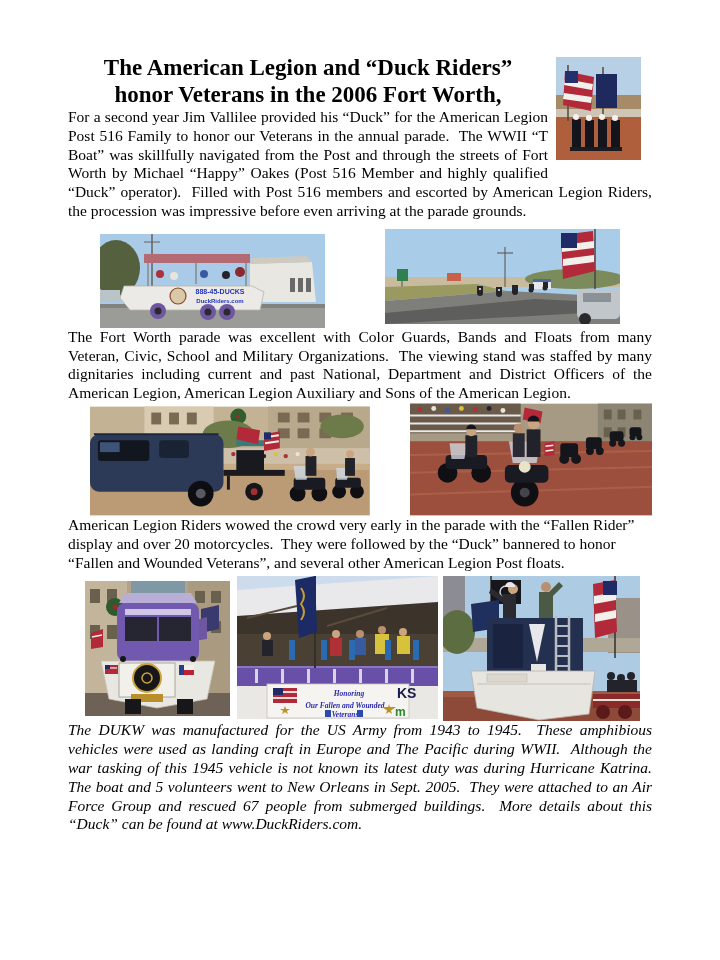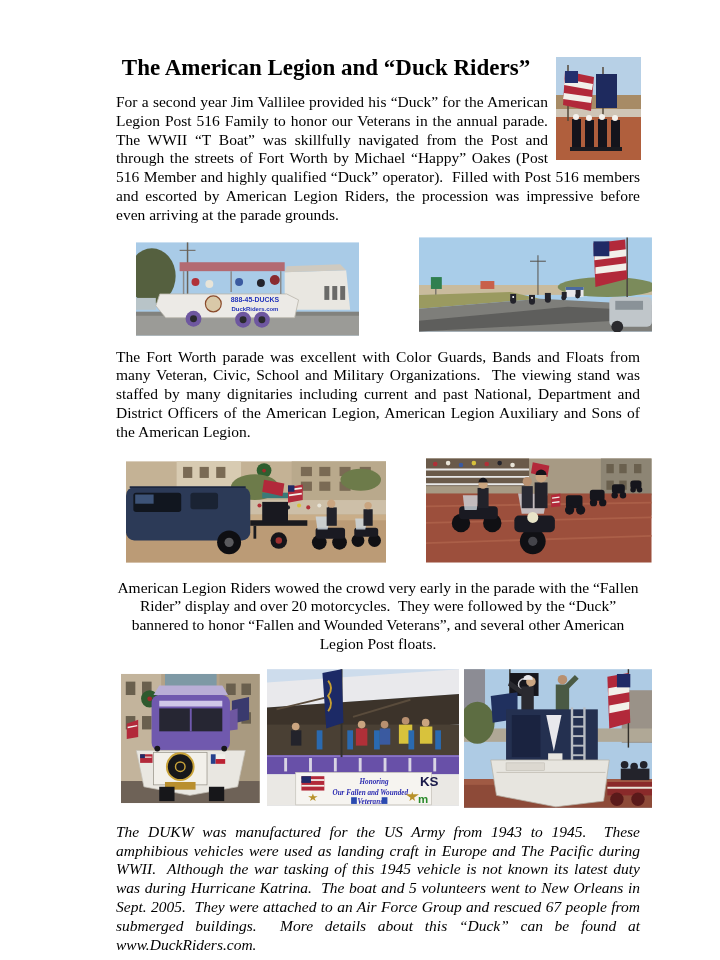--- a/index.html
+++ b/index.html
@@ -1,28 +1,28 @@
 <!DOCTYPE html>
 <html><head>
 <meta charset="utf-8">
 <style>
   * { box-sizing: border-box; }
   html,body { margin:0; padding:0; background:#ffffff; }
   .page {
     width:720px; height:960px; overflow:hidden; position:relative;
     background:#ffffff; color:#000;
-    padding:54px 68px 0 104px;
+    padding:54px 68px 0 68px;
     font-family:"Liberation Serif","DejaVu Serif",serif;
   }
   h1.doc-title { margin:0; font-size:23px; line-height:27px; font-weight:bold; text-align:center; }
   h1.doc-title span { display:block; }
-  p.body { margin:12px; font-size:15.5px; line-height:18.8px; white-space:pre-wrap; }
+  p.body { margin:0; font-size:15.5px; line-height:18.8px; white-space:pre-wrap; }
   .para1 { margin-top:17px; text-align:justify; }
   .para2 { margin-top:9px;  text-align:justify; clear:both;font-family:Liberation Serif, serif; }
-  .para3 { margin-top:11px; text-align:center; }
+  .para3 { margin-top:11px; text-align:left; }
   .para4 { margin-top:8px;  text-align:justify;font-style:italic; }
   .photo-row { display:flex; align-items:flex-start; }
   .row-a { margin-top:8px; }
   .row-b { margin-top:0; }
   .row-c { margin-top:4px; }
   figure { margin:0; padding:0; }
   figure svg { display:block; width:100%; height:100%; }
   .float-photo { float:right; width:85px; height:103px; margin:3px 11px 5px 8px; }
   .ph-duck-street { width:225px; height:94px;  margin-left:32px; margin-top:5px; }
   .ph-highway     { width:235px; height:95px;  margin-left:60px; }
@@ -59,20 +59,21 @@
       <circle cx="20" cy="60" r="3" fill="#f4f2ee"></circle>
       <circle cx="33" cy="61" r="3" fill="#f4f2ee"></circle>
       <circle cx="46" cy="60" r="3" fill="#f4f2ee"></circle>
       <circle cx="59" cy="61" r="3" fill="#f4f2ee"></circle>
       <rect x="14" y="90" width="52" height="4" fill="#1a1a20"></rect>
     </svg>
   </figure>
 
   <h1 class="doc-title">
     <span>The American Legion and “Duck Riders”</span>
+    <span>honor Veterans in the 2006 Fort Worth,</span>
   </h1>
 
   <p class="body para1">For a second year Jim Vallilee provided his “Duck” for the American Legion Post 516 Family to honor our Veterans in the annual parade.  The WWII “T Boat” was skillfully navigated from the Post and through the streets of Fort Worth by Michael “Happy” Oakes (Post 516 Member and highly qualified “Duck” operator).  Filled with Post 516 members and escorted by American Legion Riders, the procession was impressive before even arriving at the parade grounds.</p>
 
   <div class="photo-row row-a">
     <figure class="ph-duck-street">
       <svg viewBox="0 0 225 94">
         <rect x="0" y="0" width="225" height="94" fill="#a9cbe7"></rect>
         <ellipse cx="16" cy="34" rx="24" ry="28" fill="#55603f"></ellipse>
         <line x1="52" y1="0" x2="52" y2="56" stroke="#6a6258" stroke-width="1.5"></line>

